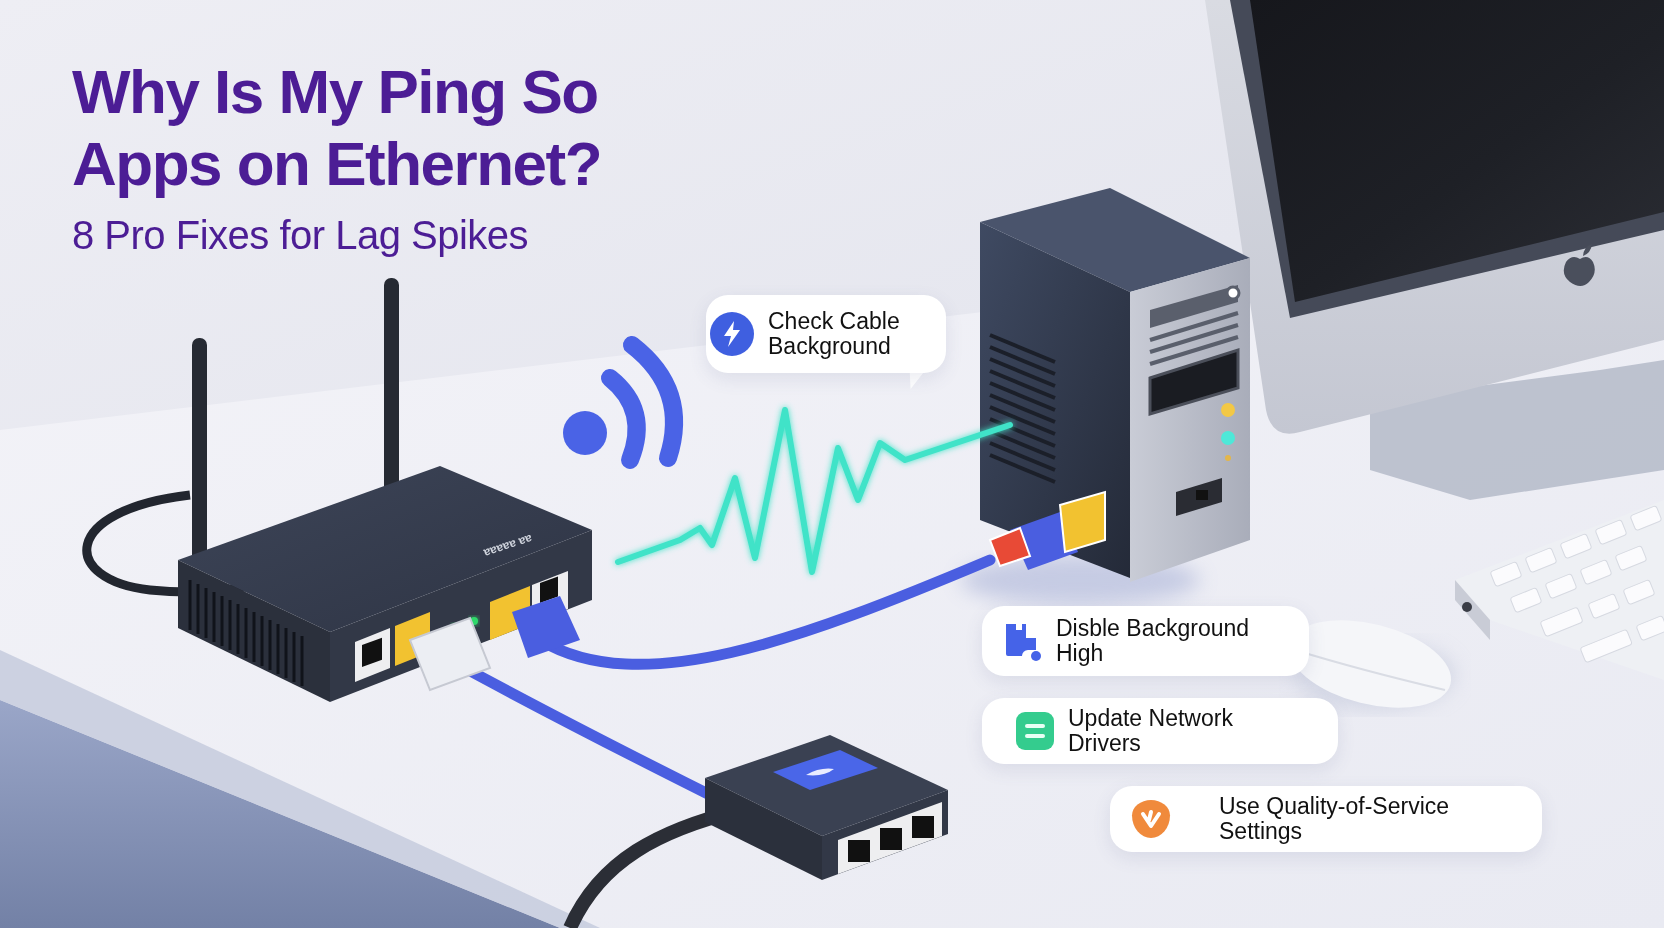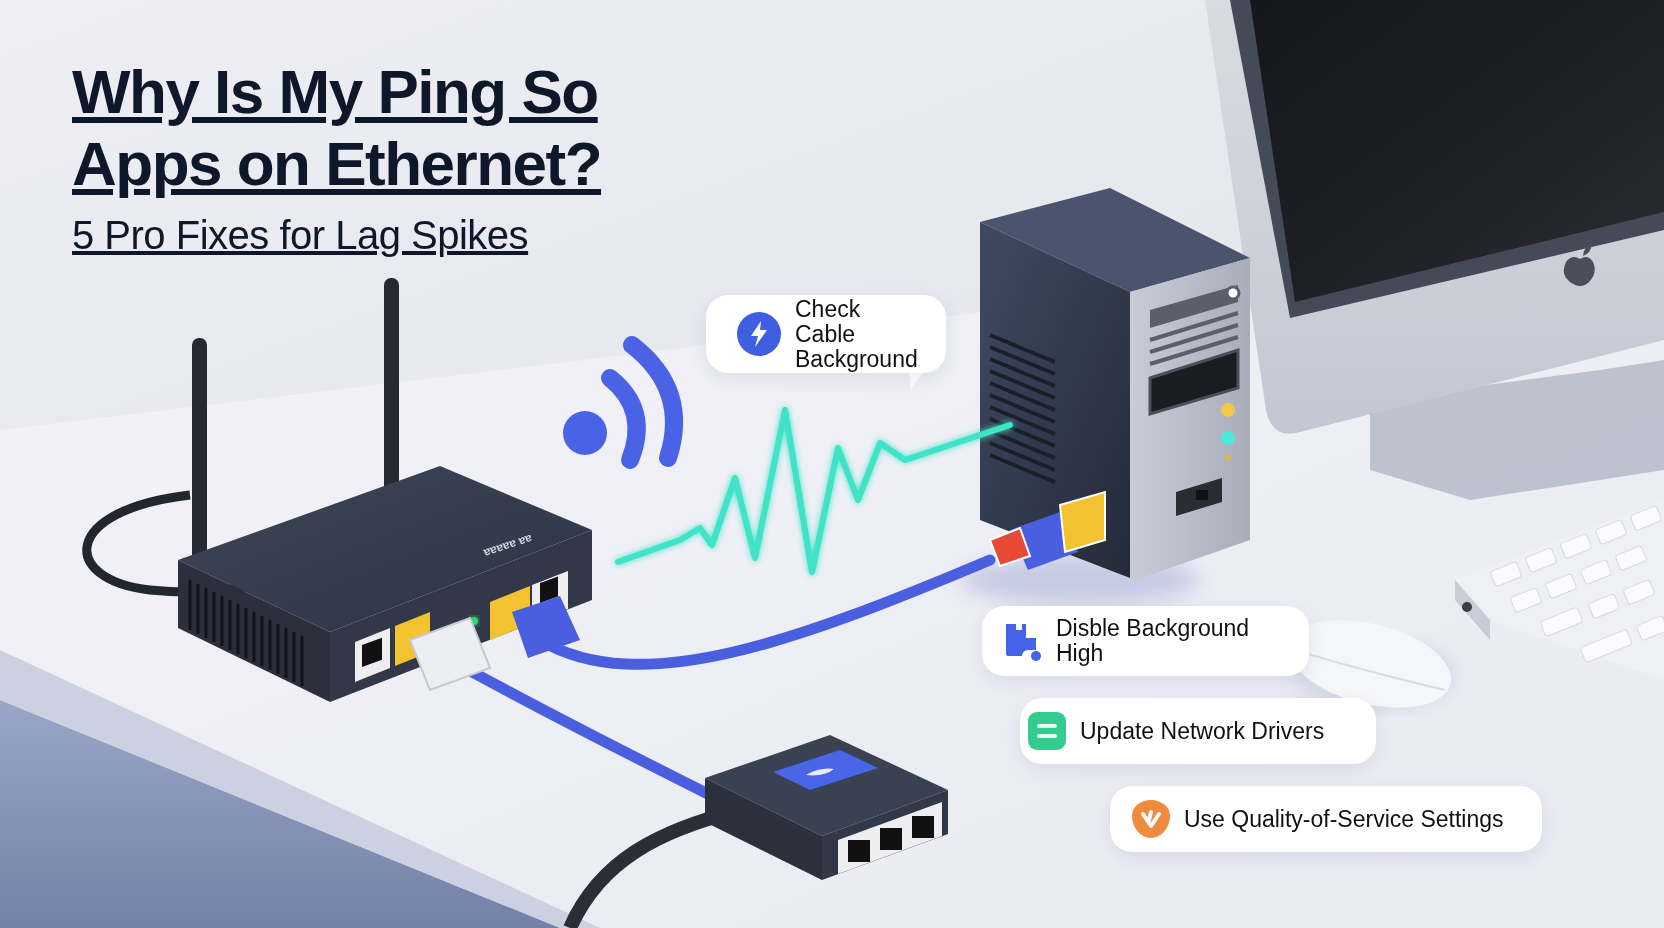--- a/index.html
+++ b/index.html
@@ -2,41 +2,41 @@
 <html><head>
 <meta charset="utf-8">
 <style>
   html, body { margin:0; padding:0; }
   body { width:1664px; height:928px; overflow:hidden; position:relative;
     font-family:"Liberation Sans", sans-serif;
     background: linear-gradient(160deg, #eeeef4 0%, #e6e7ef 45%, #dfe1ec 100%); }
   .abs { position:absolute; }
   svg.scene { position:absolute; left:0; top:0; }
 
-  .headline { left:72px; top:56px; color:#0f172a;text-decoration:underline; }
+  .headline { left:72px; top:56px; color:#4c1d95; }
   .headline .t1, .headline .t2 { font-weight:700; font-size:62px; line-height:72px; letter-spacing:-1.5px; display:block; }
   .headline .sub { font-size:40px; line-height:58px; display:block; margin-top:6px; letter-spacing:-0.5px; }
 
   .pill { position:absolute; background:#fff; border-radius:22px; display:flex; align-items:center;
     box-shadow:0 6px 18px rgba(80,90,140,0.12); color:#111; font-size:23px; line-height:25px; }
   .pill .ico { flex:0 0 auto; display:flex; align-items:center; justify-content:center; }
   .pill .lbl { display:block; }
 
-  .c1 { left:706px; top:295px; width:240px; height:78px; padding:0 31px; box-sizing:border-box; }
+  .c1 { left:706px; top:295px; width:240px; height:78px; padding:0 4px; box-sizing:border-box; }
   .c1 .ico { width:44px; height:44px; border-radius:50%; background:#3f5fe0; margin-right:14px; }
   .c1-tail { position:absolute; left:905px; top:365px; width:0; height:0;
     border-left:10px solid transparent; border-right:10px solid transparent; border-top:24px solid #fff;
     transform:skewX(-20deg); }
 
   .c2 { left:982px; top:606px; width:327px; height:70px; padding:0 18px; box-sizing:border-box; }
   .c2 .ico { width:42px; height:42px; margin-right:14px; }
-  .c3 { left:982px; top:698px; width:356px; height:66px; padding:0 8px; box-sizing:border-box;margin-left:38px; }
+  .c3 { left:982px; top:698px; width:356px; height:66px; padding:0 34px; box-sizing:border-box; }
   .c3 .ico { width:38px; height:38px; border-radius:9px; background:#34cc8e; margin-right:14px; flex-direction:column; gap:6px; }
   .c3 .ico i { display:block; width:20px; height:4px; border-radius:2px; background:#e8fff4; }
-  .c4 { left:1110px; top:786px; width:432px; height:66px; padding:0 22px; box-sizing:border-box; }
+  .c4 { left:1110px; top:786px; width:432px; height:66px; padding:0 22px; box-sizing:border-box;gap:35px; }
   .c4 .ico { width:38px; height:38px; border-radius:50% 50% 50% 50% / 40% 40% 60% 60%; background:#f08a3c; margin-right:14px; }
 </style>
 </head>
 <body>
 
 <svg class="scene" width="1664" height="928" viewBox="0 0 1664 928">
   <defs>
     <linearGradient id="deskTop" x1="0" y1="0" x2="1" y2="1">
       <stop offset="0" stop-color="#f3f3f8"></stop>
         <stop offset="1" stop-color="#e9eaf2"></stop>
@@ -219,21 +219,21 @@
     <path d="M610,378 Q650,410 630,460" stroke-width="18"></path>
     <path d="M632,345 Q690,390 668,458" stroke-width="18"></path>
   </g>
 
   <polyline points="618,562 680,540 700,528 712,545 735,478 755,558 785,410 812,572 838,448 858,500 880,443 905,460 1010,425" fill="none" stroke="#3fe3c8" stroke-width="6" stroke-linejoin="round" stroke-linecap="round" filter="url(#glow)"></polyline>
 </svg>
 
 <div class="abs headline">
   <span class="t1">Why Is My Ping So</span>
   <span class="t2">Apps on Ethernet?</span>
-  <span class="sub">5 Pro Fixes for Lag Spikes</span>
+  <span class="sub">8 Pro Fixes for Lag Spikes</span>
 </div>
 
 <div class="c1-tail"></div>
 <div class="pill c1">
   <span class="ico">
     <svg width="22" height="28" viewBox="0 0 22 28">
         <path d="M13,1 L3,16 L10,16 L7,27 L19,10 L12,10 Z" fill="#fff"></path>
       </svg>
   </span>
   <span>

